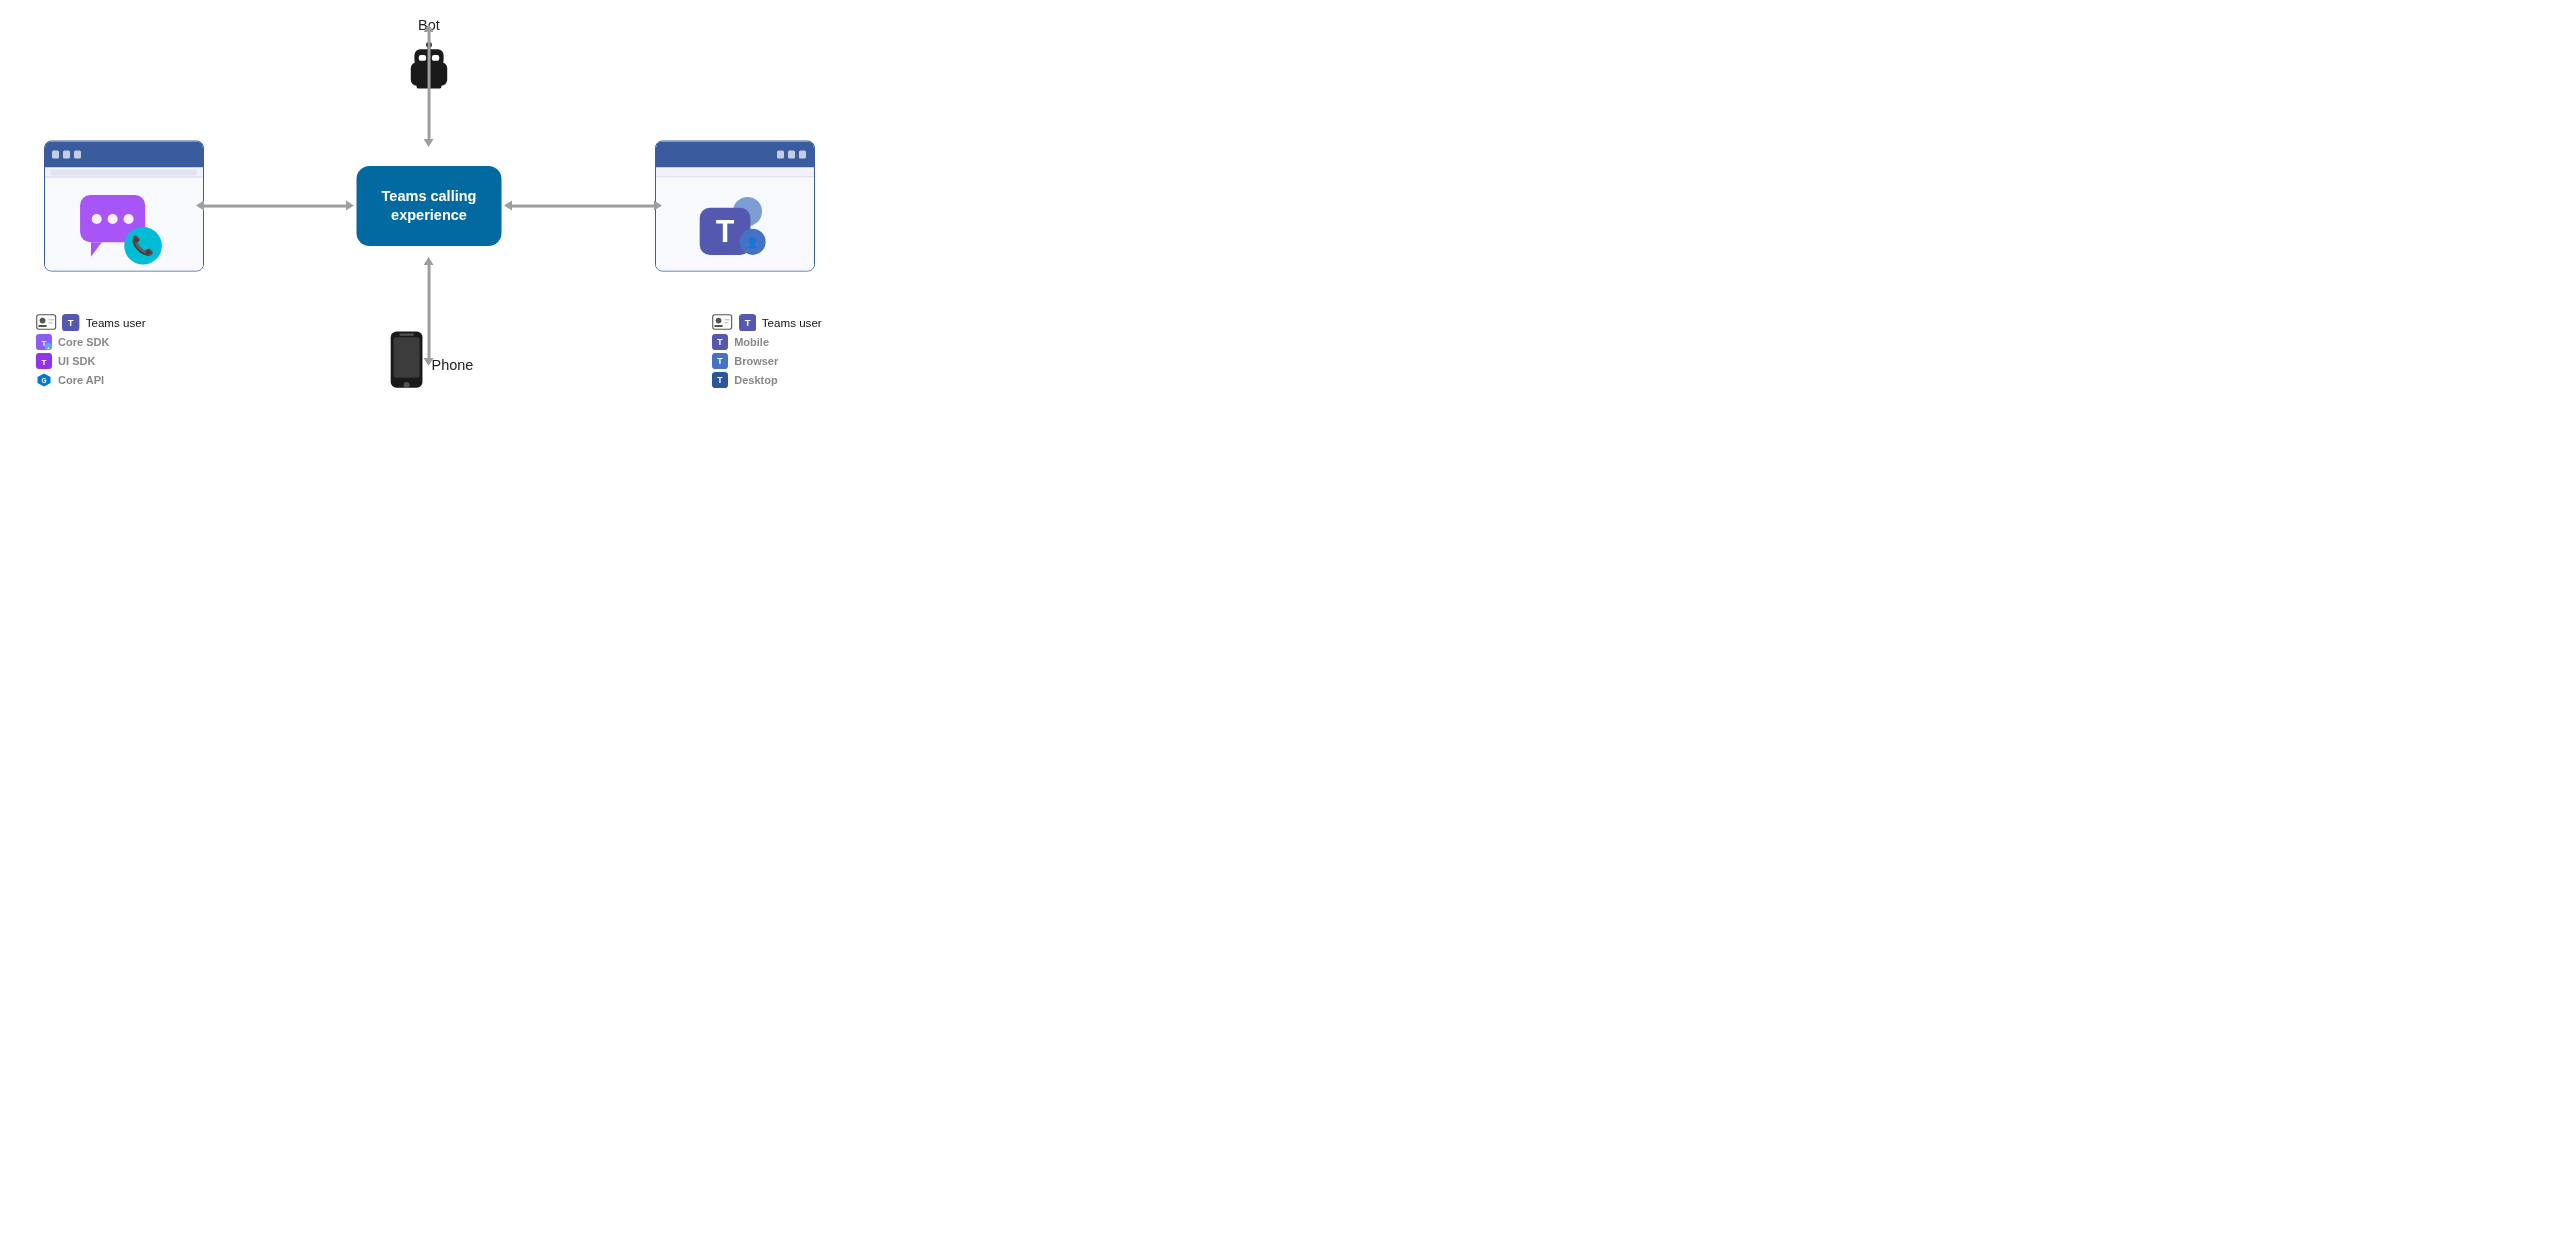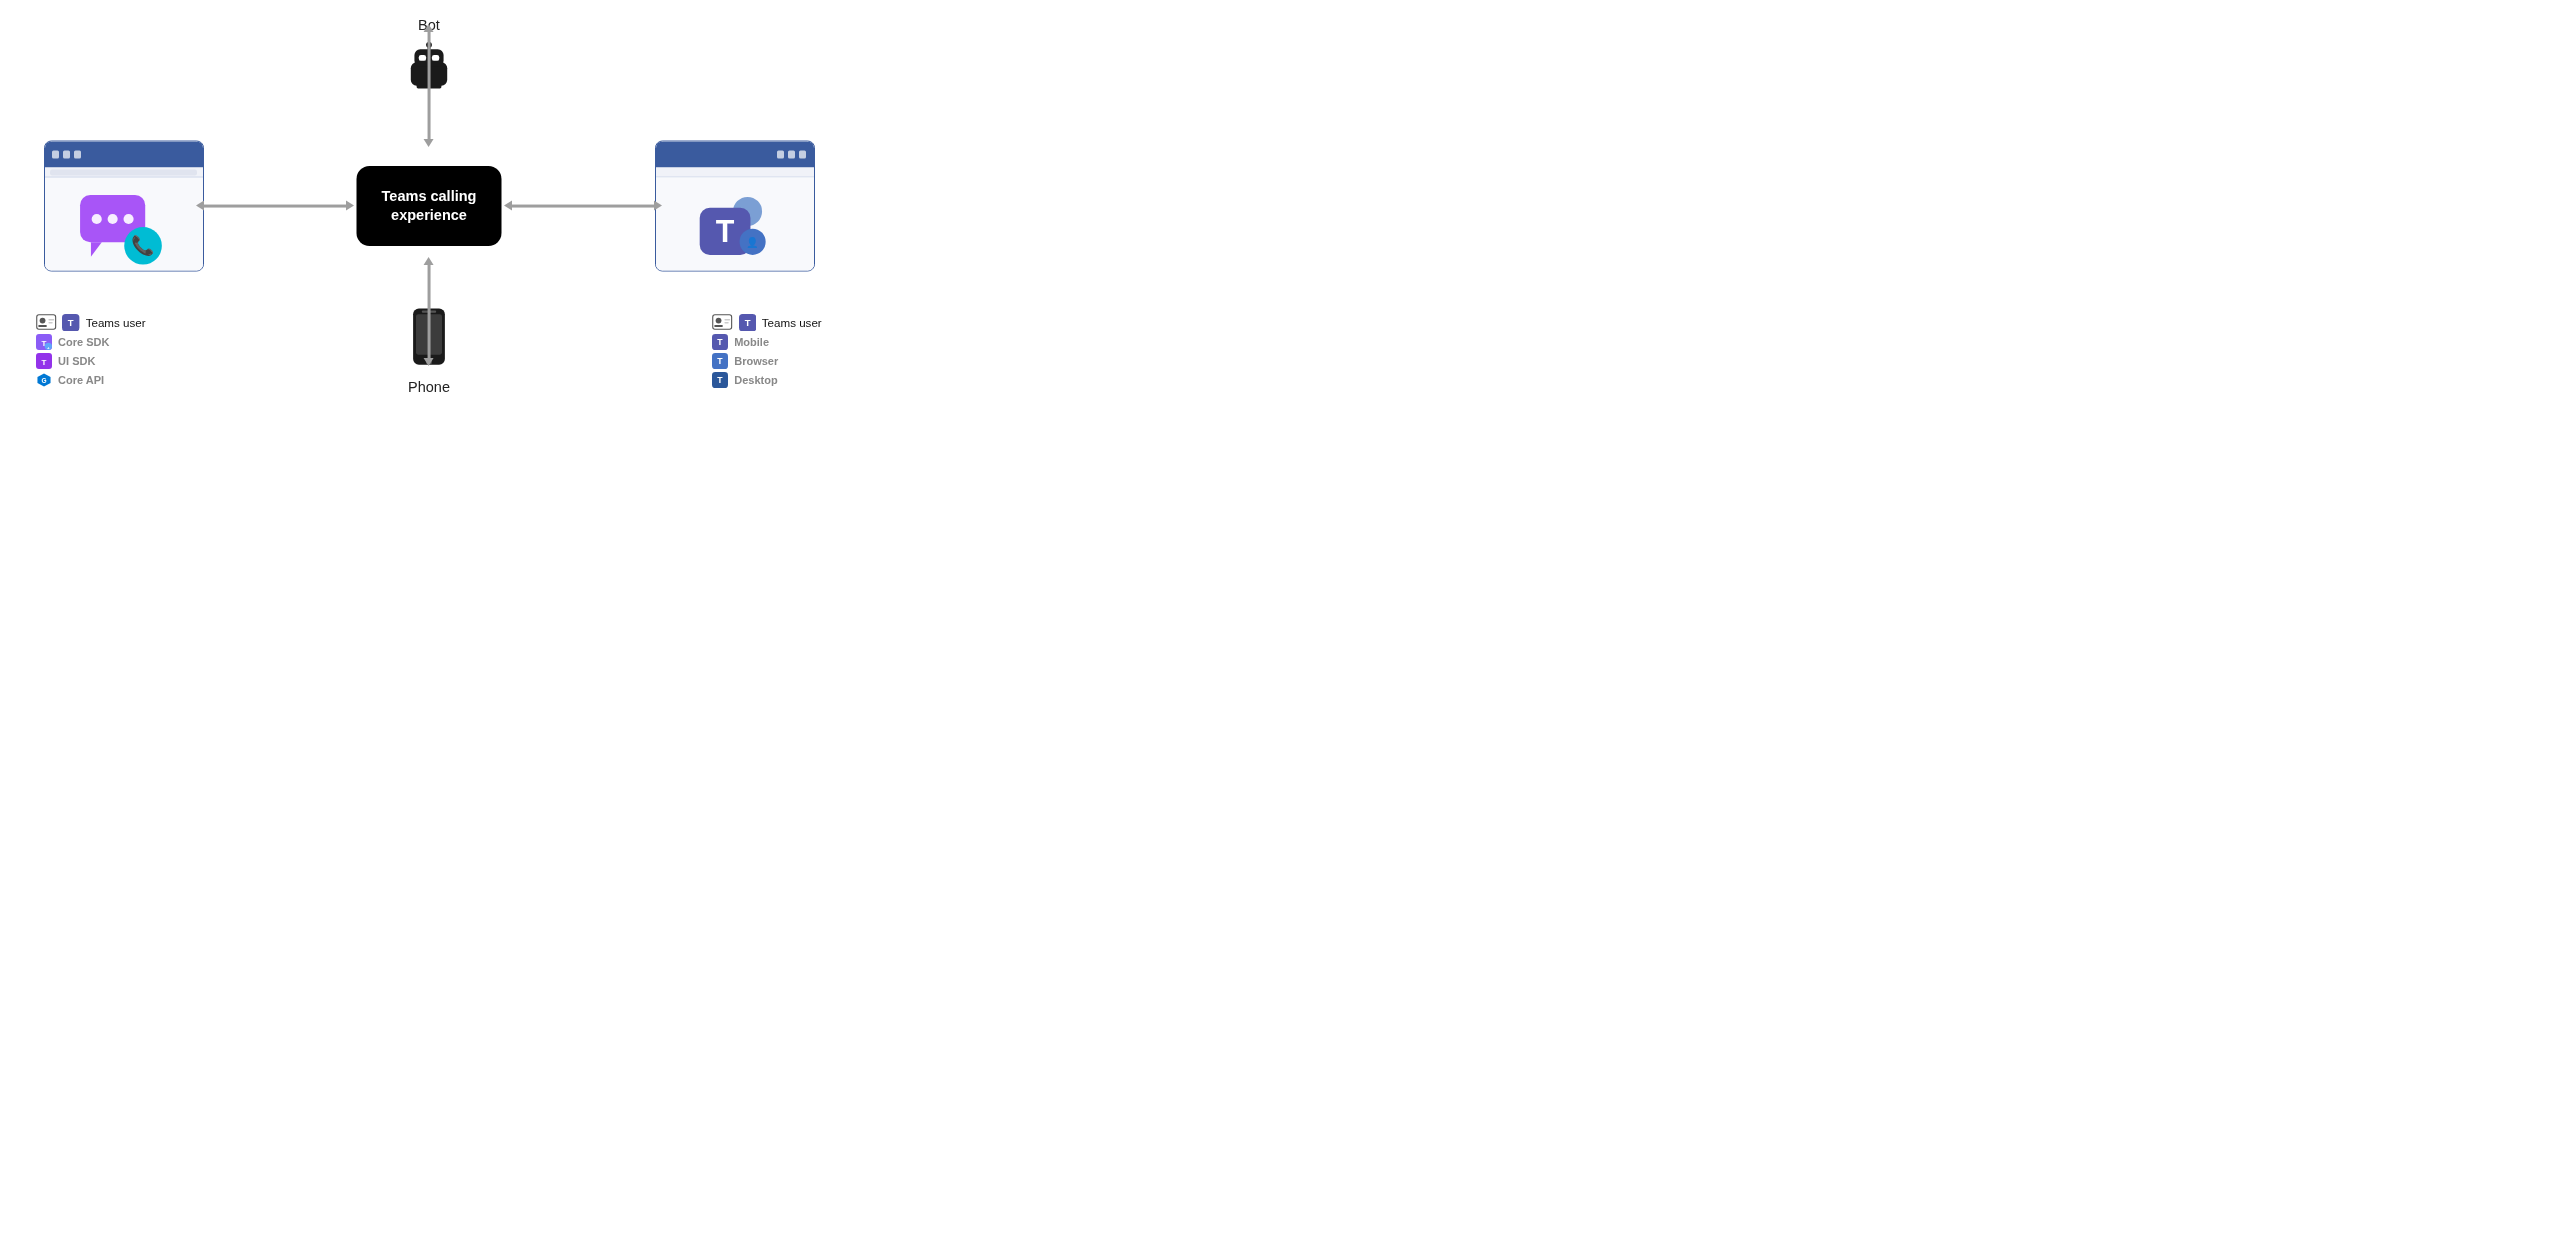--- a/index.html
+++ b/index.html
@@ -22,21 +22,21 @@
       align-items: center;
       justify-content: center;
     }
 
     
     .center-box {
       position: absolute;
       left: 50%;
       top: 50%;
       transform: translate(-50%, -50%);
-      background: #000000;
+      background: #0369a1;
       border-radius: 13px;
       width: 145px;
       height: 80px;
       display: flex;
       align-items: center;
       justify-content: center;
       text-align: center;
       color: #fff;
       font-size: 14.5px;
       font-weight: 600;
@@ -203,21 +203,21 @@
       margin-bottom: 2.9px;
     }
 
     
     .phone-area {
       position: absolute;
       bottom: 0;
       left: 50%;
       transform: translateX(-50%);
       display: flex;
-      flex-direction: column;
+      flex-direction: row;
       align-items: center;
       gap: 2.9px;
     }
     .phone-label {
       font-size: 14.5px;
       font-weight: 500;
       color: #222;
       margin-top: 4.4px;
     }
 

